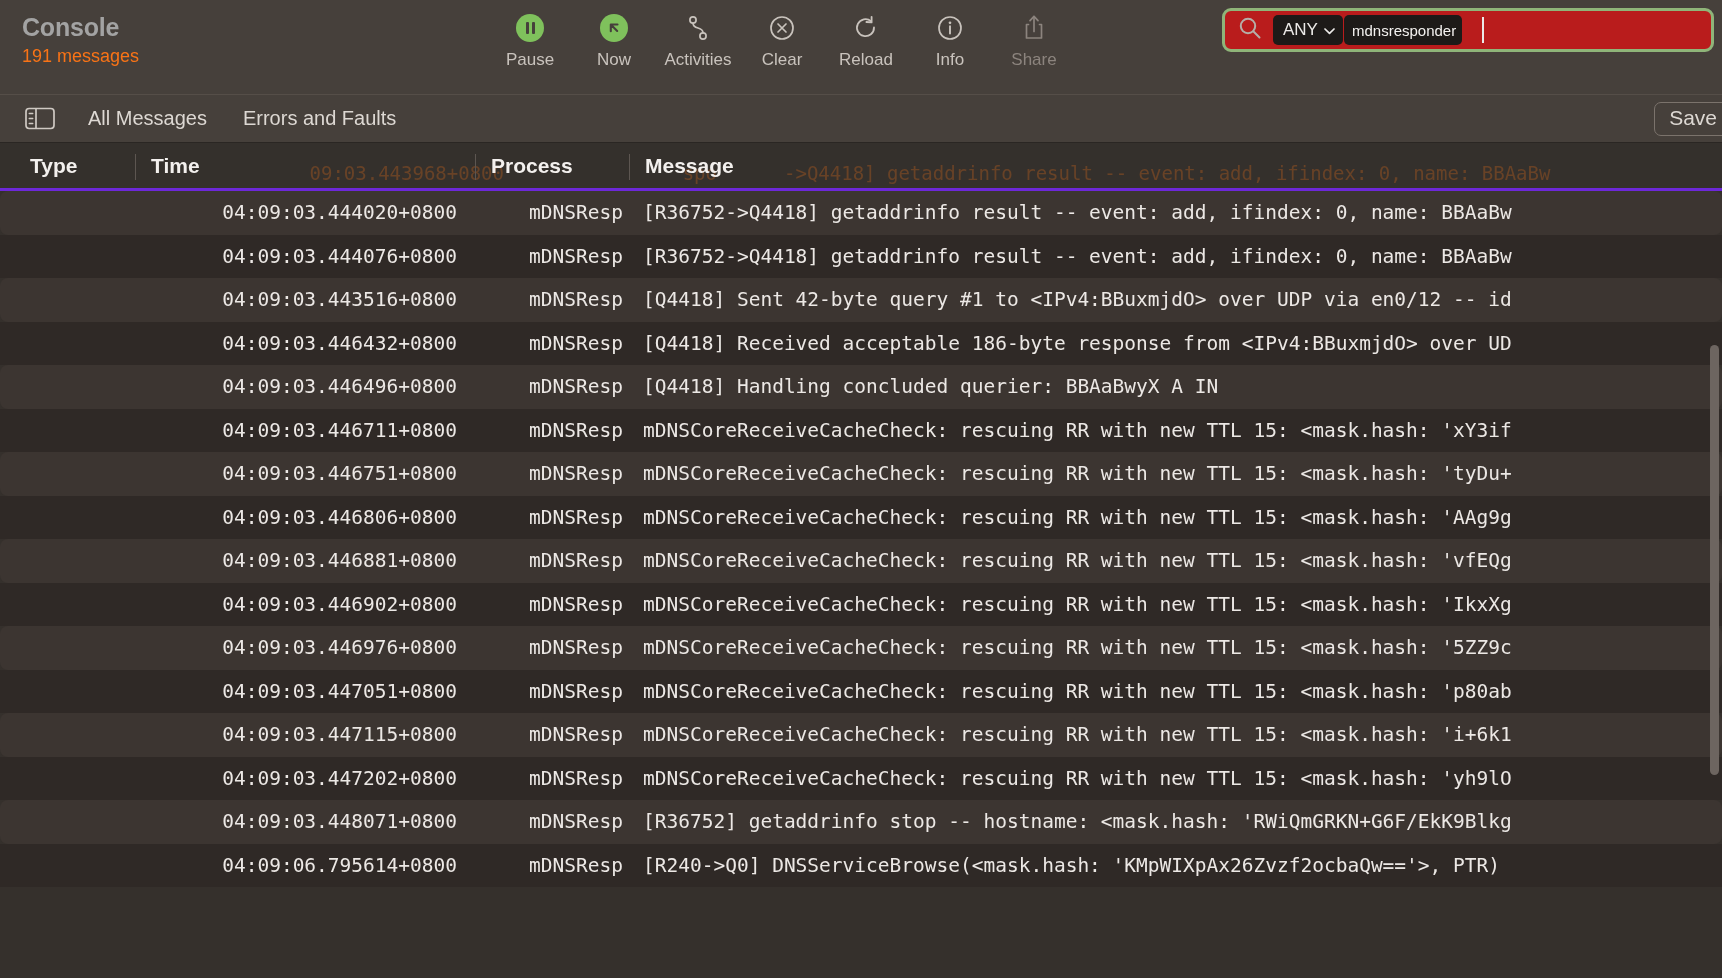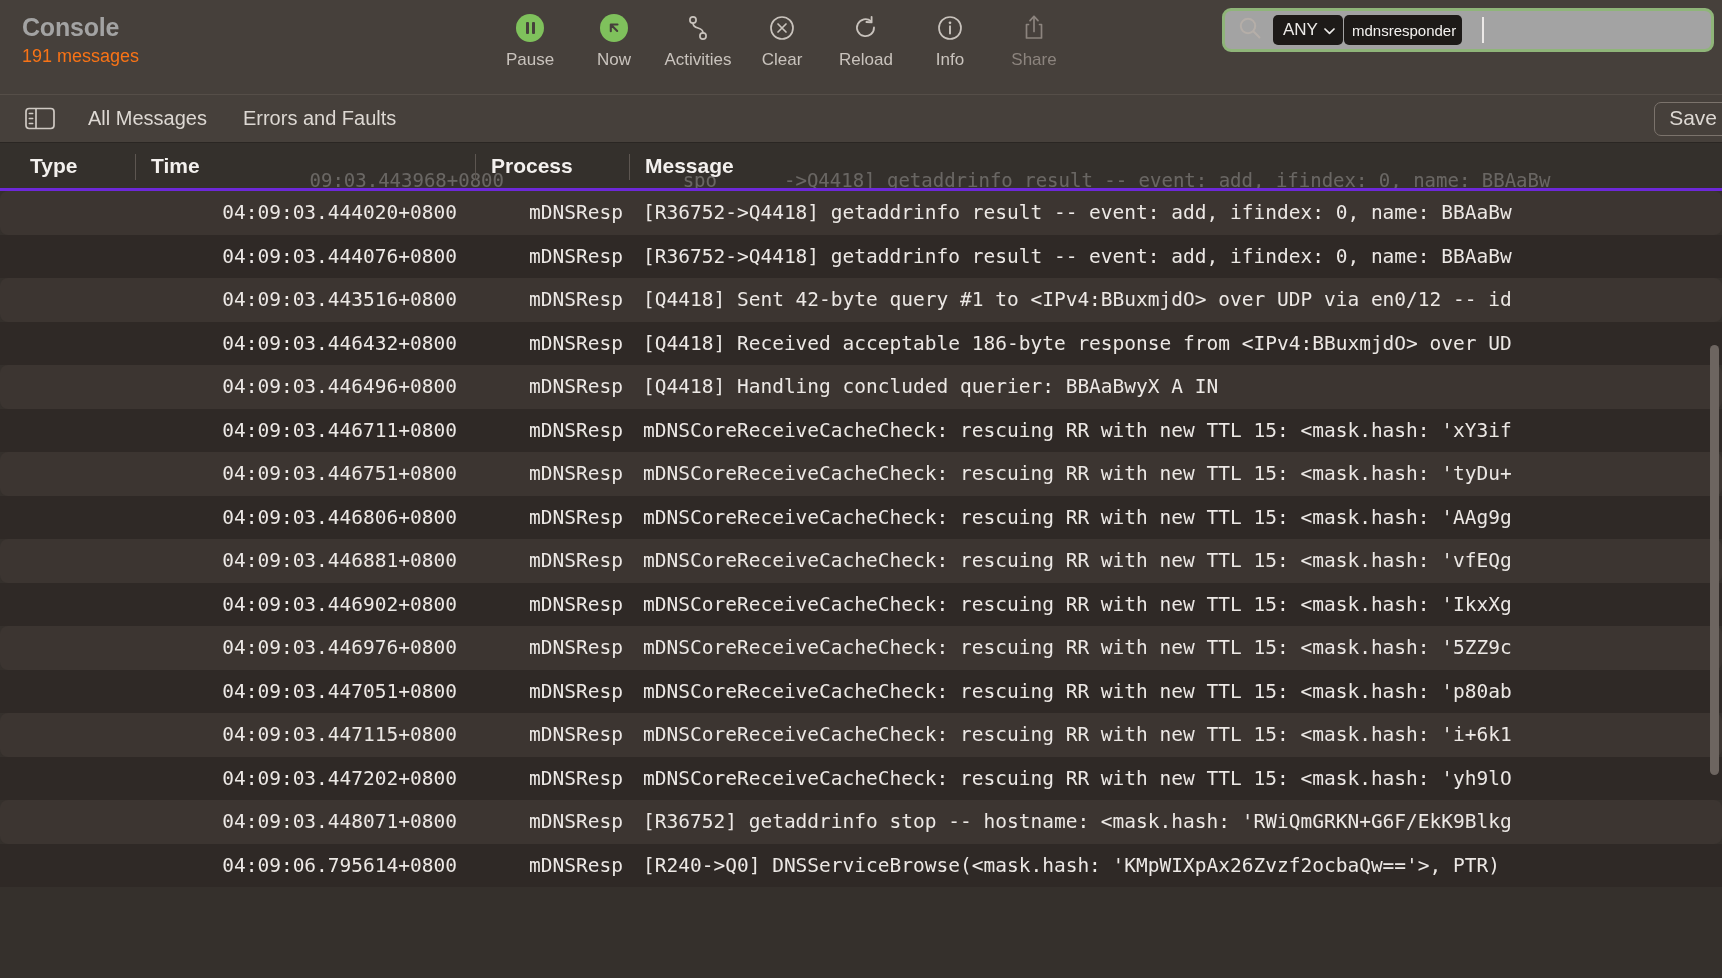--- a/index.html
+++ b/index.html
@@ -86,21 +86,21 @@
   
   .search-wrap {
     position: absolute;
     right: 8px;
     top: 8px;
     width: 492px;
     height: 44px;
     border-radius: 9px;
     border: 3px solid #8fb579;
     box-sizing: border-box;
-    background: #a3a3a3;
+    background: #b91c1c;
     display: flex;
     align-items: center;
     padding: 0 8px 0 12px;
     gap: 10px;
   }
   .search-icon { flex: none; }
   .token-any {
     background: #1d1a18;
     border-radius: 5px;
     height: 30px;
@@ -168,25 +168,25 @@
 
   
   .table {
     position: relative;
     background: #35302c;
     height: 835px;
     overflow: hidden;
   }
   .ghost-row {
     position: absolute;
-    top: 15px; left: 0; right: 0;
+    top: 8px; left: 0; right: 0;
     height: 44px;
     display: flex;
     align-items: center;
-    color: #ffffff;
+    color: #f97316;
     font-family: "DejaVu Sans Mono", monospace;
     font-size: 19px;
     white-space: nowrap;
     overflow: hidden;
     z-index: 1;
     gap: 47px;
   }
   .thead {
     position: relative;
     z-index: 2;

